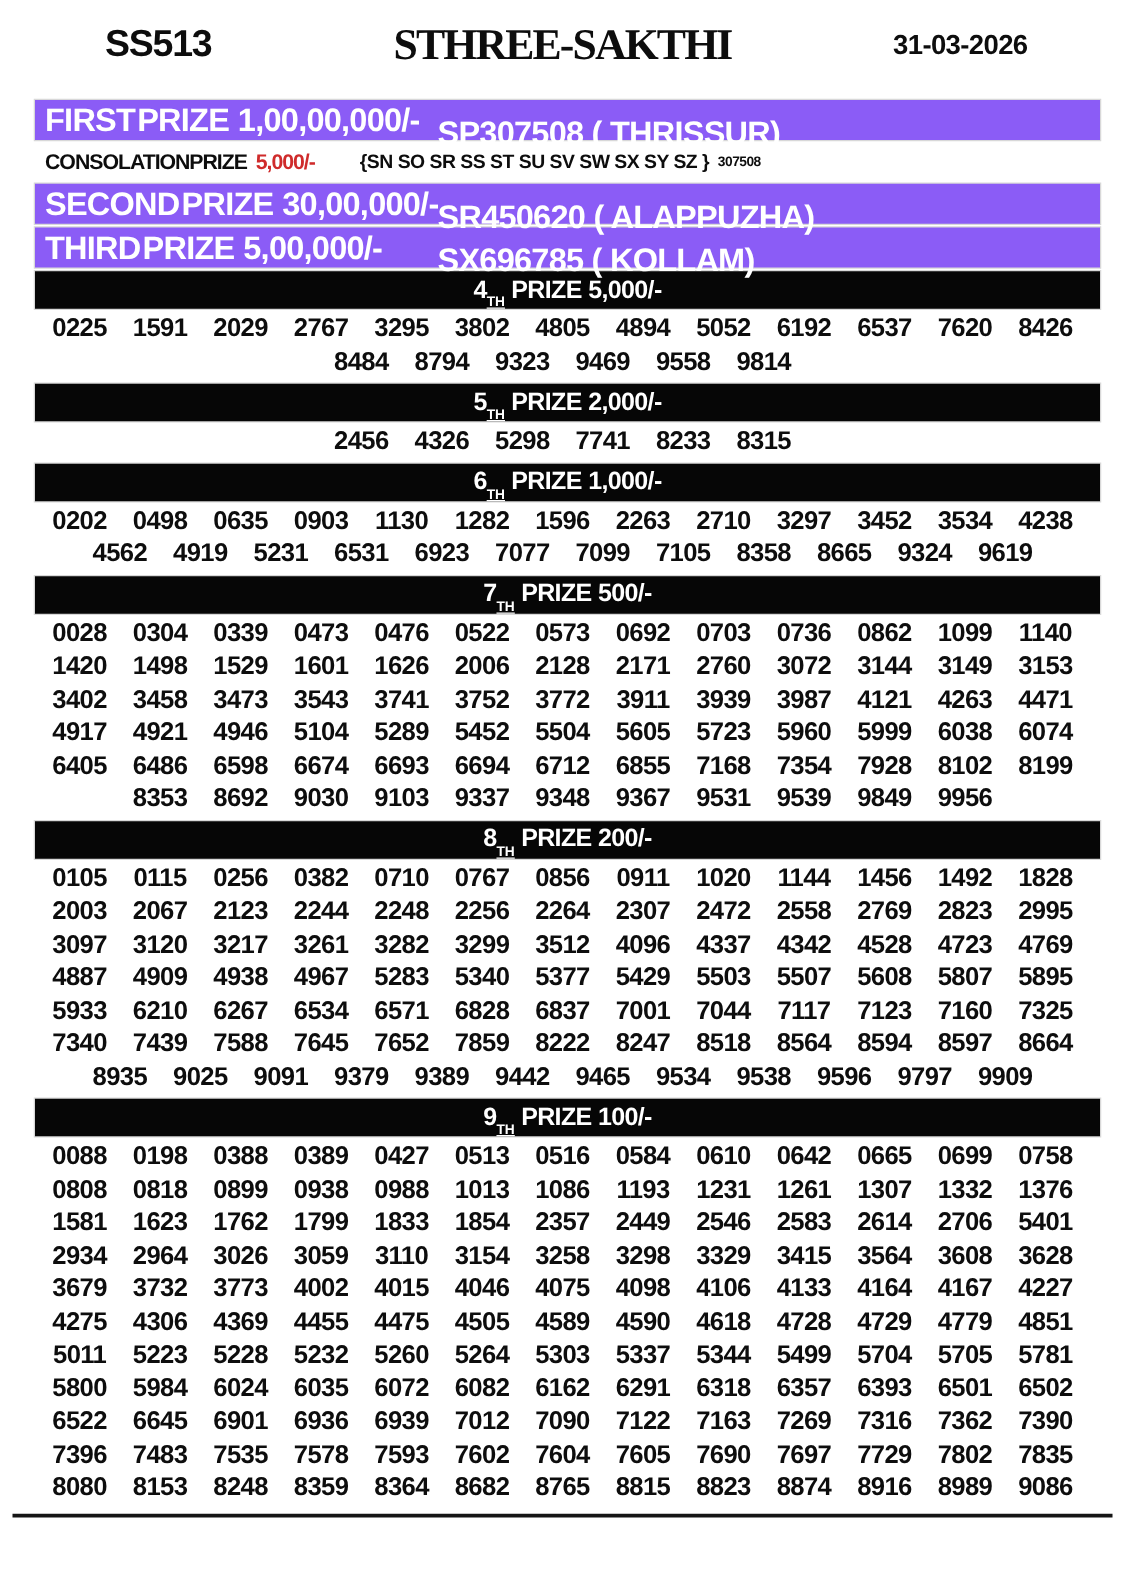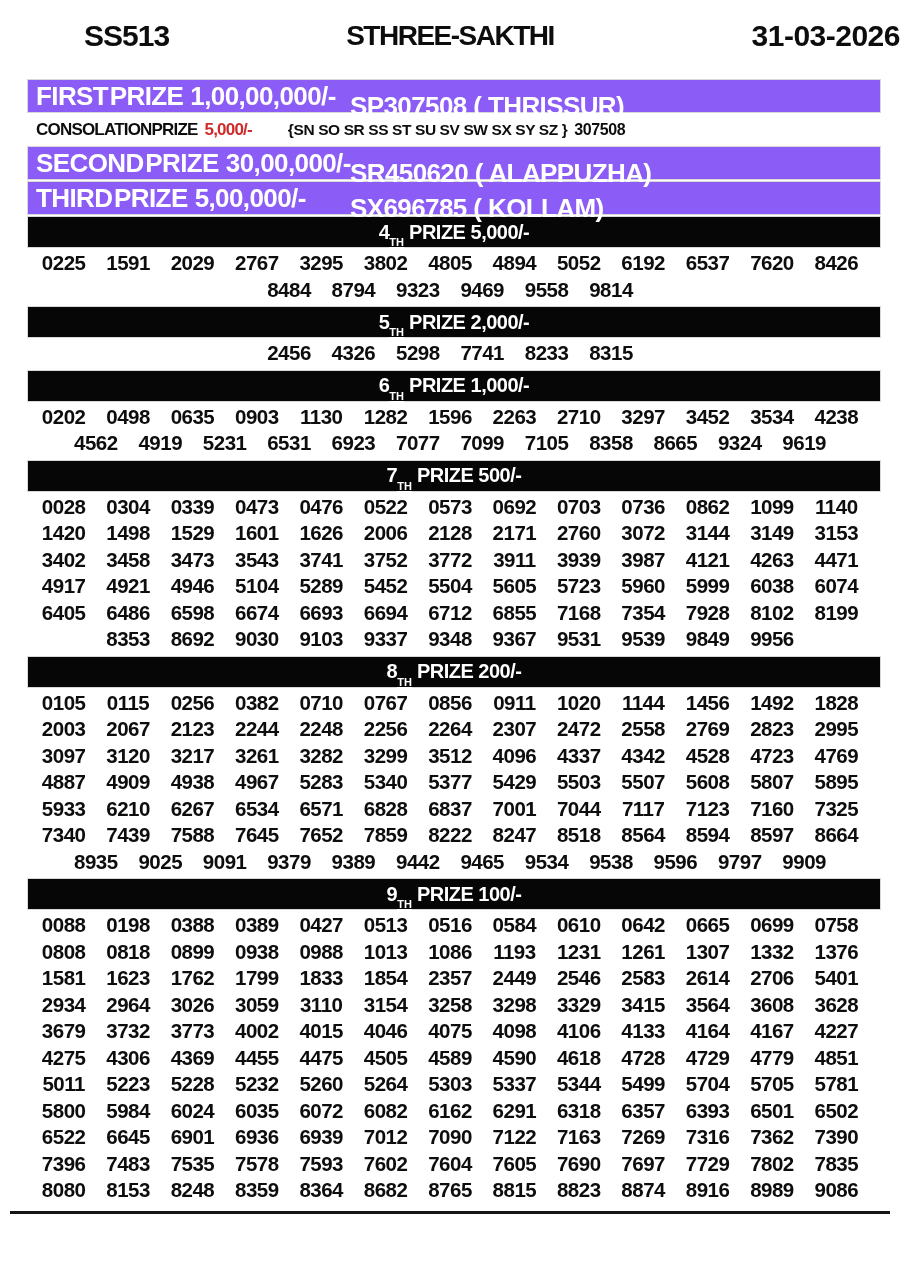--- a/index.html
+++ b/index.html
@@ -3,41 +3,41 @@
 <meta charset="utf-8">
 <style>
   html,body{margin:0;padding:0;background:#ffffff;}
   .page{
     width:900px;height:1273px;background:#ffffff;position:relative;overflow:hidden;
     font-family:"Liberation Sans",sans-serif;font-weight:700;color:#0d0d0d;
   }
   
   .doc-header{display:grid;grid-template-columns:1fr auto 1fr;align-items:center;padding-top:14px;height:44px;}
   .draw-no{justify-self:start;margin-left:84px;font-size:30px;letter-spacing:-1px;}
-  .title{font-size:28px;letter-spacing:-1.5px;}
-  .date{justify-self:end;font-size:30px;letter-spacing:-0.5px;}
+  .title{font-size:35px;letter-spacing:-1.5px;font-family:Liberation Serif, serif;}
+  .date{justify-self:end;margin-right:78px;font-size:22px;letter-spacing:-0.5px;}
   
   .bar{
     background:#8b5cf6;color:#fff;margin:3px 20px 3px 28px;height:32px;
     display:flex;align-items:center;font-size:26px;letter-spacing:-0.6px;padding-left:8px;
     box-shadow:0 0 0 1px #d8d8d8;
   }
   .bar-first{margin-top:22px;}
   .bar-left{display:inline-flex;width:314px;flex:none;}
   .bar-label{word-spacing:-5px;margin-right:7px;white-space:nowrap;}
   .bar-winner{white-space:nowrap;margin-top:20px;}
   
   .consolation{
     display:flex;align-items:center;margin:0 20px 0 28px;height:29px;
     font-size:17px;letter-spacing:-0.8px;padding-left:8px;
   }
   .cons-label{word-spacing:-4px;white-space:nowrap;text-align:right;}
   .cons-amount{color:#cf2b2b;margin-left:7px;white-space:nowrap;}
   .cons-series{font-size:15.5px;margin-left:36px;letter-spacing:-0.4px;white-space:nowrap;}
-  .cons-number{font-size:16px;margin-left:7px;letter-spacing:-0.4px;}
+  .cons-number{font-size:11px;margin-left:7px;letter-spacing:-0.4px;}
   
   .section-bar{
     background:#060606;color:#fff;margin:3px 20px 2px 28px;height:30px;
     display:flex;align-items:center;justify-content:center;font-size:20px;letter-spacing:-0.5px;
     box-shadow:0 0 0 1px #d8d8d8;
   }
   .sup{font-size:11px;align-self:flex-start;margin-top:19px;letter-spacing:0;text-decoration:underline;}
   .rest{white-space:pre;}
   .rows{padding:1px 0;}
   .num-row{display:flex;justify-content:center;height:26.5px;line-height:26.5px;font-size:20.5px;letter-spacing:-0.5px;}

